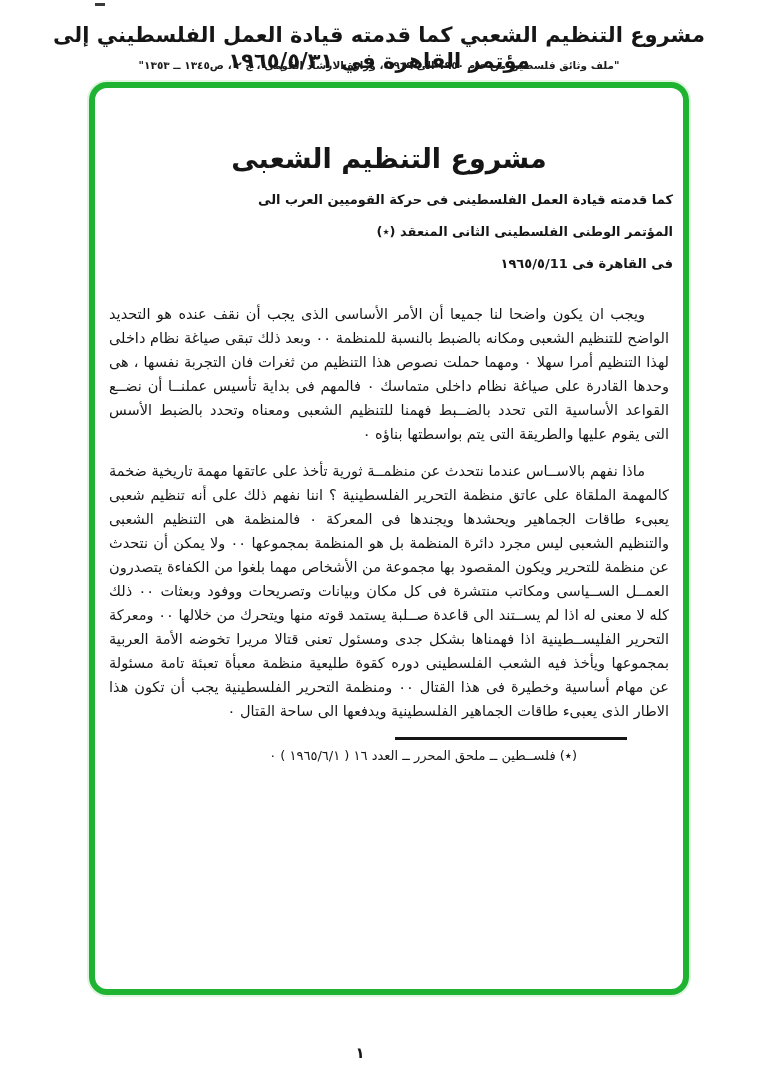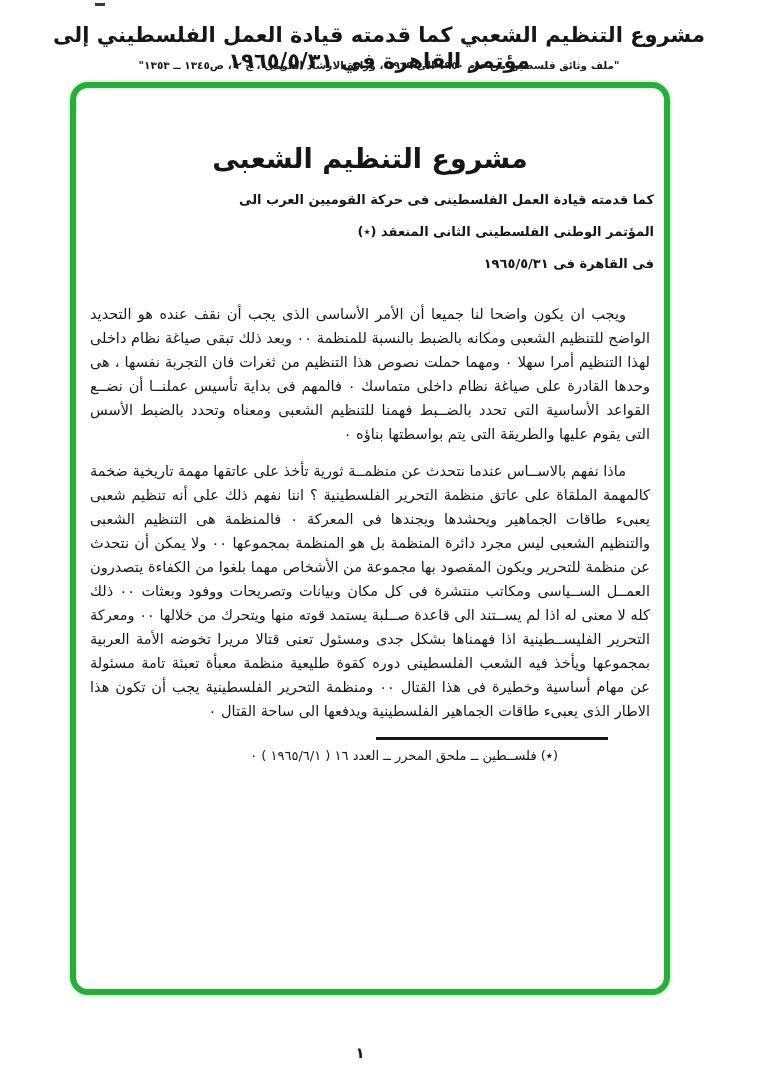--- a/index.html
+++ b/index.html
@@ -40,21 +40,21 @@
     top: 59px; left: 60px; right: 60px;
     direction: rtl;
     text-align: center;
     font-weight: bold;
     font-size: 10.5px;
     color: #1c1c1c;
   }
 
   .frame {
     position: absolute;
-    left: 70px; top: 82px;
+    left: 89px; top: 82px;
     width: 600px; height: 913px;
     box-sizing: border-box;
     border: 6px solid #1eb432;
     border-radius: 18px;
     box-shadow: 0 0 0 2px #e0f5e0;
     padding: 0 10px;
     direction: rtl;
     background: #ffffff00;
   }
 
@@ -128,21 +128,21 @@
 
   <div class="citation">"ملف وثائق فلسطين من عام ١٩٥٠ الى ١٩٦٩ ، وزارة الارشاد القومى ، ج ٢ ، ص١٣٤٥ ــ ١٣٥٣"</div>
 
   <div class="frame" style="border-color: rgb(30, 180, 50);">
 
     <div class="doc-title">مشروع التنظيم الشعبى</div>
 
     <div class="doc-subtitle">
       <div class="sub-line">كما قدمته قيادة العمل الفلسطينى فى حركة القوميين العرب الى</div>
       <div class="sub-line">المؤتمر الوطنى الفلسطينى الثانى المنعقد (٭)</div>
-      <div class="sub-line">فى القاهرة فى ١٩٦٥/٥/٣١</div>
+      <div class="sub-line">فى القاهرة فى ١٩٦٥/٥/11</div>
     </div>
 
     <div class="doc-body">
       <p>ويجب ان يكون واضحا لنا جميعا أن الأمر الأساسى الذى يجب أن نقف عنده هو التحديد الواضح للتنظيم الشعبى ومكانه بالضبط بالنسبة للمنظمة ٠٠ وبعد ذلك تبقى صياغة نظام داخلى لهذا التنظيم أمرا سهلا ٠ ومهما حملت نصوص هذا التنظيم من ثغرات فان التجربة نفسها ، هى وحدها القادرة على صياغة نظام داخلى متماسك ٠ فالمهم فى بداية تأسيس عملنــا أن نضــع القواعد الأساسية التى تحدد بالضــبط فهمنا للتنظيم الشعبى ومعناه وتحدد بالضبط الأسس التى يقوم عليها والطريقة التى يتم بواسطتها بناؤه ٠</p>
       <p>ماذا نفهم بالاســاس عندما نتحدث عن منظمــة ثورية تأخذ على عاتقها مهمة تاريخية ضخمة كالمهمة الملقاة على عاتق منظمة التحرير الفلسطينية ؟ اننا نفهم ذلك على أنه تنظيم شعبى يعبىء طاقات الجماهير ويحشدها ويجندها فى المعركة ٠ فالمنظمة هى التنظيم الشعبى والتنظيم الشعبى ليس مجرد دائرة المنظمة بل هو المنظمة بمجموعها ٠٠ ولا يمكن أن نتحدث عن منظمة للتحرير ويكون المقصود بها مجموعة من الأشخاص مهما بلغوا من الكفاءة يتصدرون العمــل الســياسى ومكاتب منتشرة فى كل مكان وبيانات وتصريحات ووفود وبعثات ٠٠ ذلك كله لا معنى له اذا لم يســتند الى قاعدة صــلبة يستمد قوته منها ويتحرك من خلالها ٠٠ ومعركة التحرير الفليســطينية اذا فهمناها بشكل جدى ومسئول تعنى قتالا مريرا تخوضه الأمة العربية بمجموعها ويأخذ فيه الشعب الفلسطينى دوره كقوة طليعية منظمة معبأة تعبئة تامة مسئولة عن مهام أساسية وخطيرة فى هذا القتال ٠٠ ومنظمة التحرير الفلسطينية يجب أن تكون هذا الاطار الذى يعبىء طاقات الجماهير الفلسطينية ويدفعها الى ساحة القتال ٠</p>
     </div>
 
     <div class="footnote-rule"></div>
 
     <div class="footnote">(٭) فلســطين ــ ملحق المحرر ــ العدد ١٦ ( ١٩٦٥/٦/١ ) ٠</div>

